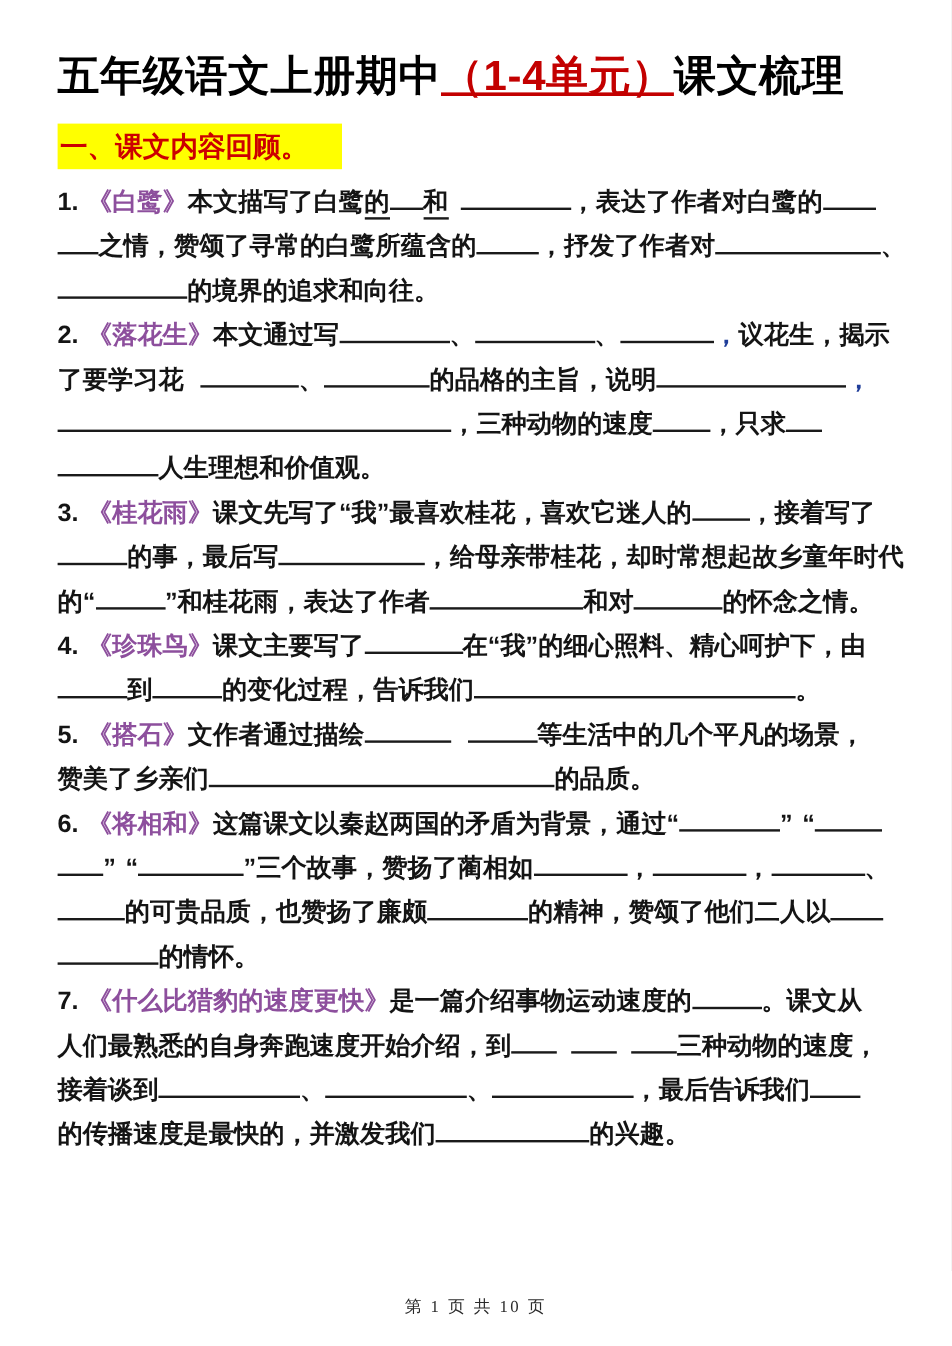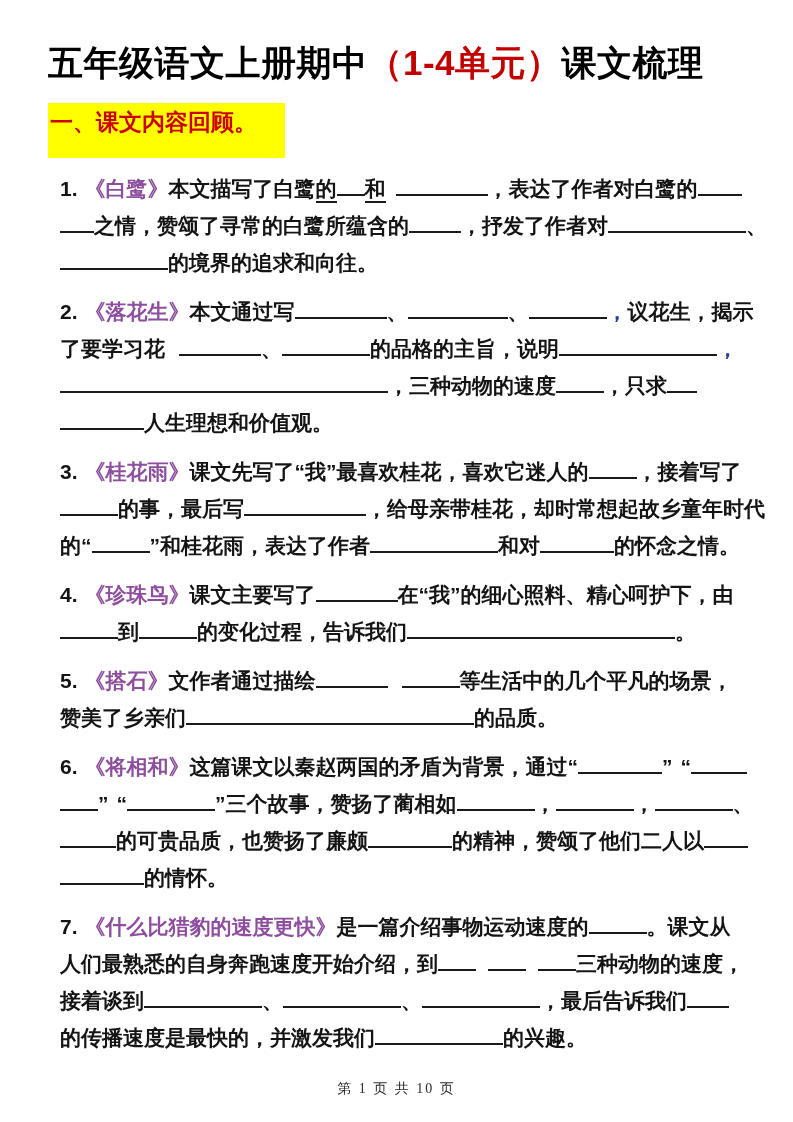--- a/index.html
+++ b/index.html
@@ -14,33 +14,33 @@
   }
   .content { padding:34px 44px 0 48px; }
   .title {
     margin:6px 0 16px 0;
     font-size:35px;
     font-weight:900;
     color:#000;
     white-space:nowrap;
     letter-spacing:0.5px;
   }
-  .title .red { color:#c30000; }
+  .title .red { color:#c30000;text-decoration:underline; }
   .section-wrap { margin:0 0 8px 0; }
   .section {
     display:inline-block;
     background:#ffff00;
     color:#cc0000;
     font-weight:800;
     font-size:23px;
     line-height:34px;
-    padding:2px 28px 19px 2px;
+    padding:2px 28px 2px 2px;
   }
   .items { font-size:21px; font-weight:600; color:#141414; }
-  .item { margin:12px; }
+  .item { margin:0; }
   .line { height:37px; line-height:37px; white-space:nowrap; }
   .num { display:inline-block; margin-right:7px; }
   .book-title { color:#8d4f9d; font-weight:800; }
   .run { }
   .ul { border-bottom:2px solid #1a1a1a; padding-bottom:1px; }
   .blank {
     display:inline-block;
     height:24px;
     border-bottom:2px solid #1a1a1a;
     vertical-align:baseline;

